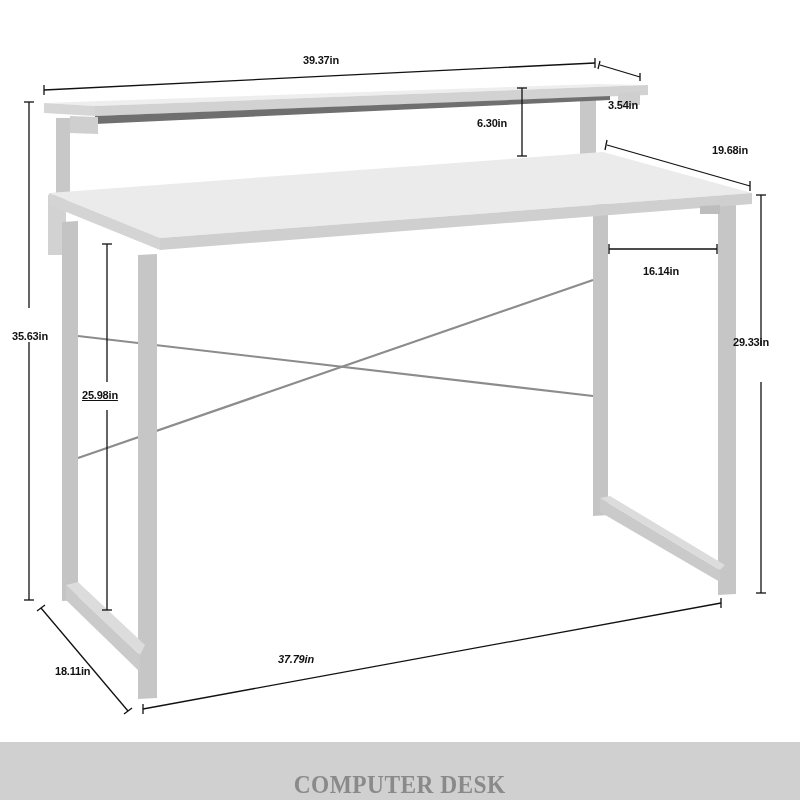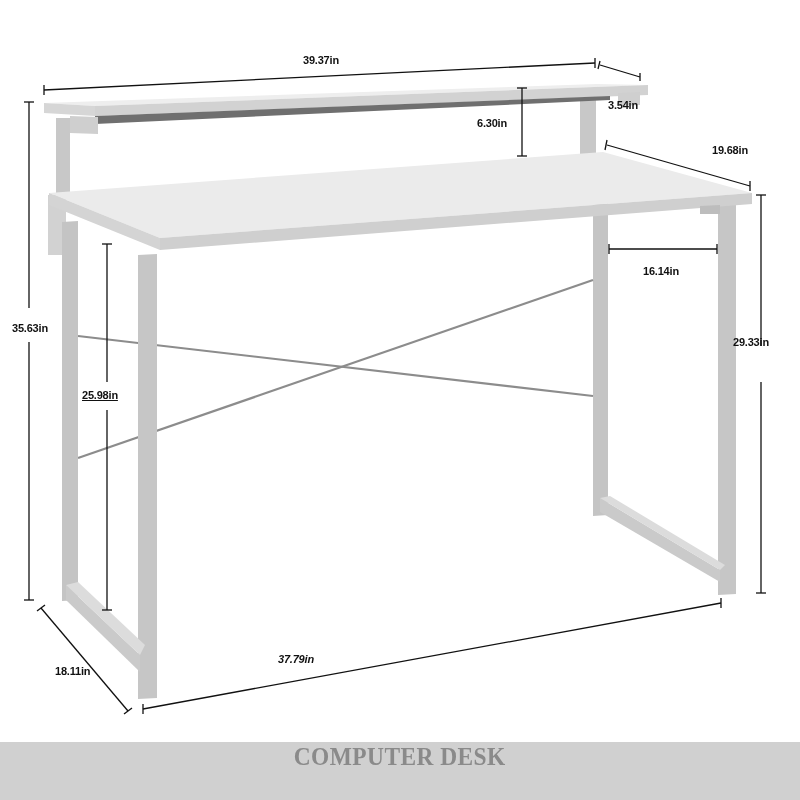--- a/index.html
+++ b/index.html
@@ -1,19 +1,19 @@
 <!DOCTYPE html>
 <html><head>
 <meta charset="utf-8">
 <style>
   html, body { margin:0; padding:0; background:#ffffff; }
   body { width:800px; height:800px; position:relative; overflow:hidden; font-family:"Liberation Sans", sans-serif; }
   svg#desk { position:absolute; left:0; top:0; width:800px; height:800px; }
   .dimlabel { position:absolute; font-family:"Liberation Sans", sans-serif; font-weight:bold; font-size:11px; color:#111; white-space:nowrap; letter-spacing:-0.2px; }
-  .banner { position:absolute; left:0; top:742px; width:800px; height:58px; background:#d0d0d0; display:flex; align-items:flex-start; justify-content:center; }
+  .banner { position:absolute; left:0; top:742px; width:800px; height:58px; background:#d0d0d0; display:flex; align-items:flex-end; justify-content:center; }
   .banner-title { font-family:"Liberation Serif", serif; font-weight:bold; font-size:26px; color:#8a8a8a; letter-spacing:0.5px; transform:scaleX(0.9); }
 </style>
 </head>
 <body>
 
 <svg id="desk" viewBox="0 0 800 800" xmlns="http://www.w3.org/2000/svg">
 
   <g>
     <polygon points="56,118 70,118 70,200 56,200" fill="#c8c8c8"></polygon>
     <polygon points="48,195 66,195 66,255 48,255" fill="#d2d2d2"></polygon>
@@ -102,21 +102,21 @@
     <line x1="143" y1="704" x2="143" y2="714"></line>
       <line x1="721" y1="598" x2="721" y2="608"></line>
   </g>
 </svg>
 
 <span class="dimlabel" style="left:303px;top:54px;">39.37in</span>
 <span class="dimlabel" style="left:608px;top:53px;margin-top:46px;">3.54in</span>
 <span class="dimlabel" style="left:477px;top:117px;">6.30in</span>
 <span class="dimlabel" style="left:668px;top:144px;margin-left:44px;">19.68in</span>
 <span class="dimlabel" style="left:643px;top:258px;margin-top:7px;">16.14in</span>
-<span class="dimlabel" style="left:12px;top:322px;">35.63in</span>
+<span class="dimlabel" style="left:12px;top:330px;">35.63in</span>
 <span class="dimlabel" style="left:82px;top:389px;text-decoration:underline;">25.98in</span>
 <span class="dimlabel" style="left:733px;top:336px;">29.33in</span>
 <span class="dimlabel" style="left:24px;top:665px;margin-left:31px;">18.11in</span>
 <span class="dimlabel" style="left:278px;top:653px;font-style:italic;">37.79in</span>
 
 <div class="banner">
   <span class="banner-title">COMPUTER DESK</span>
 </div>
 
 </body></html>

